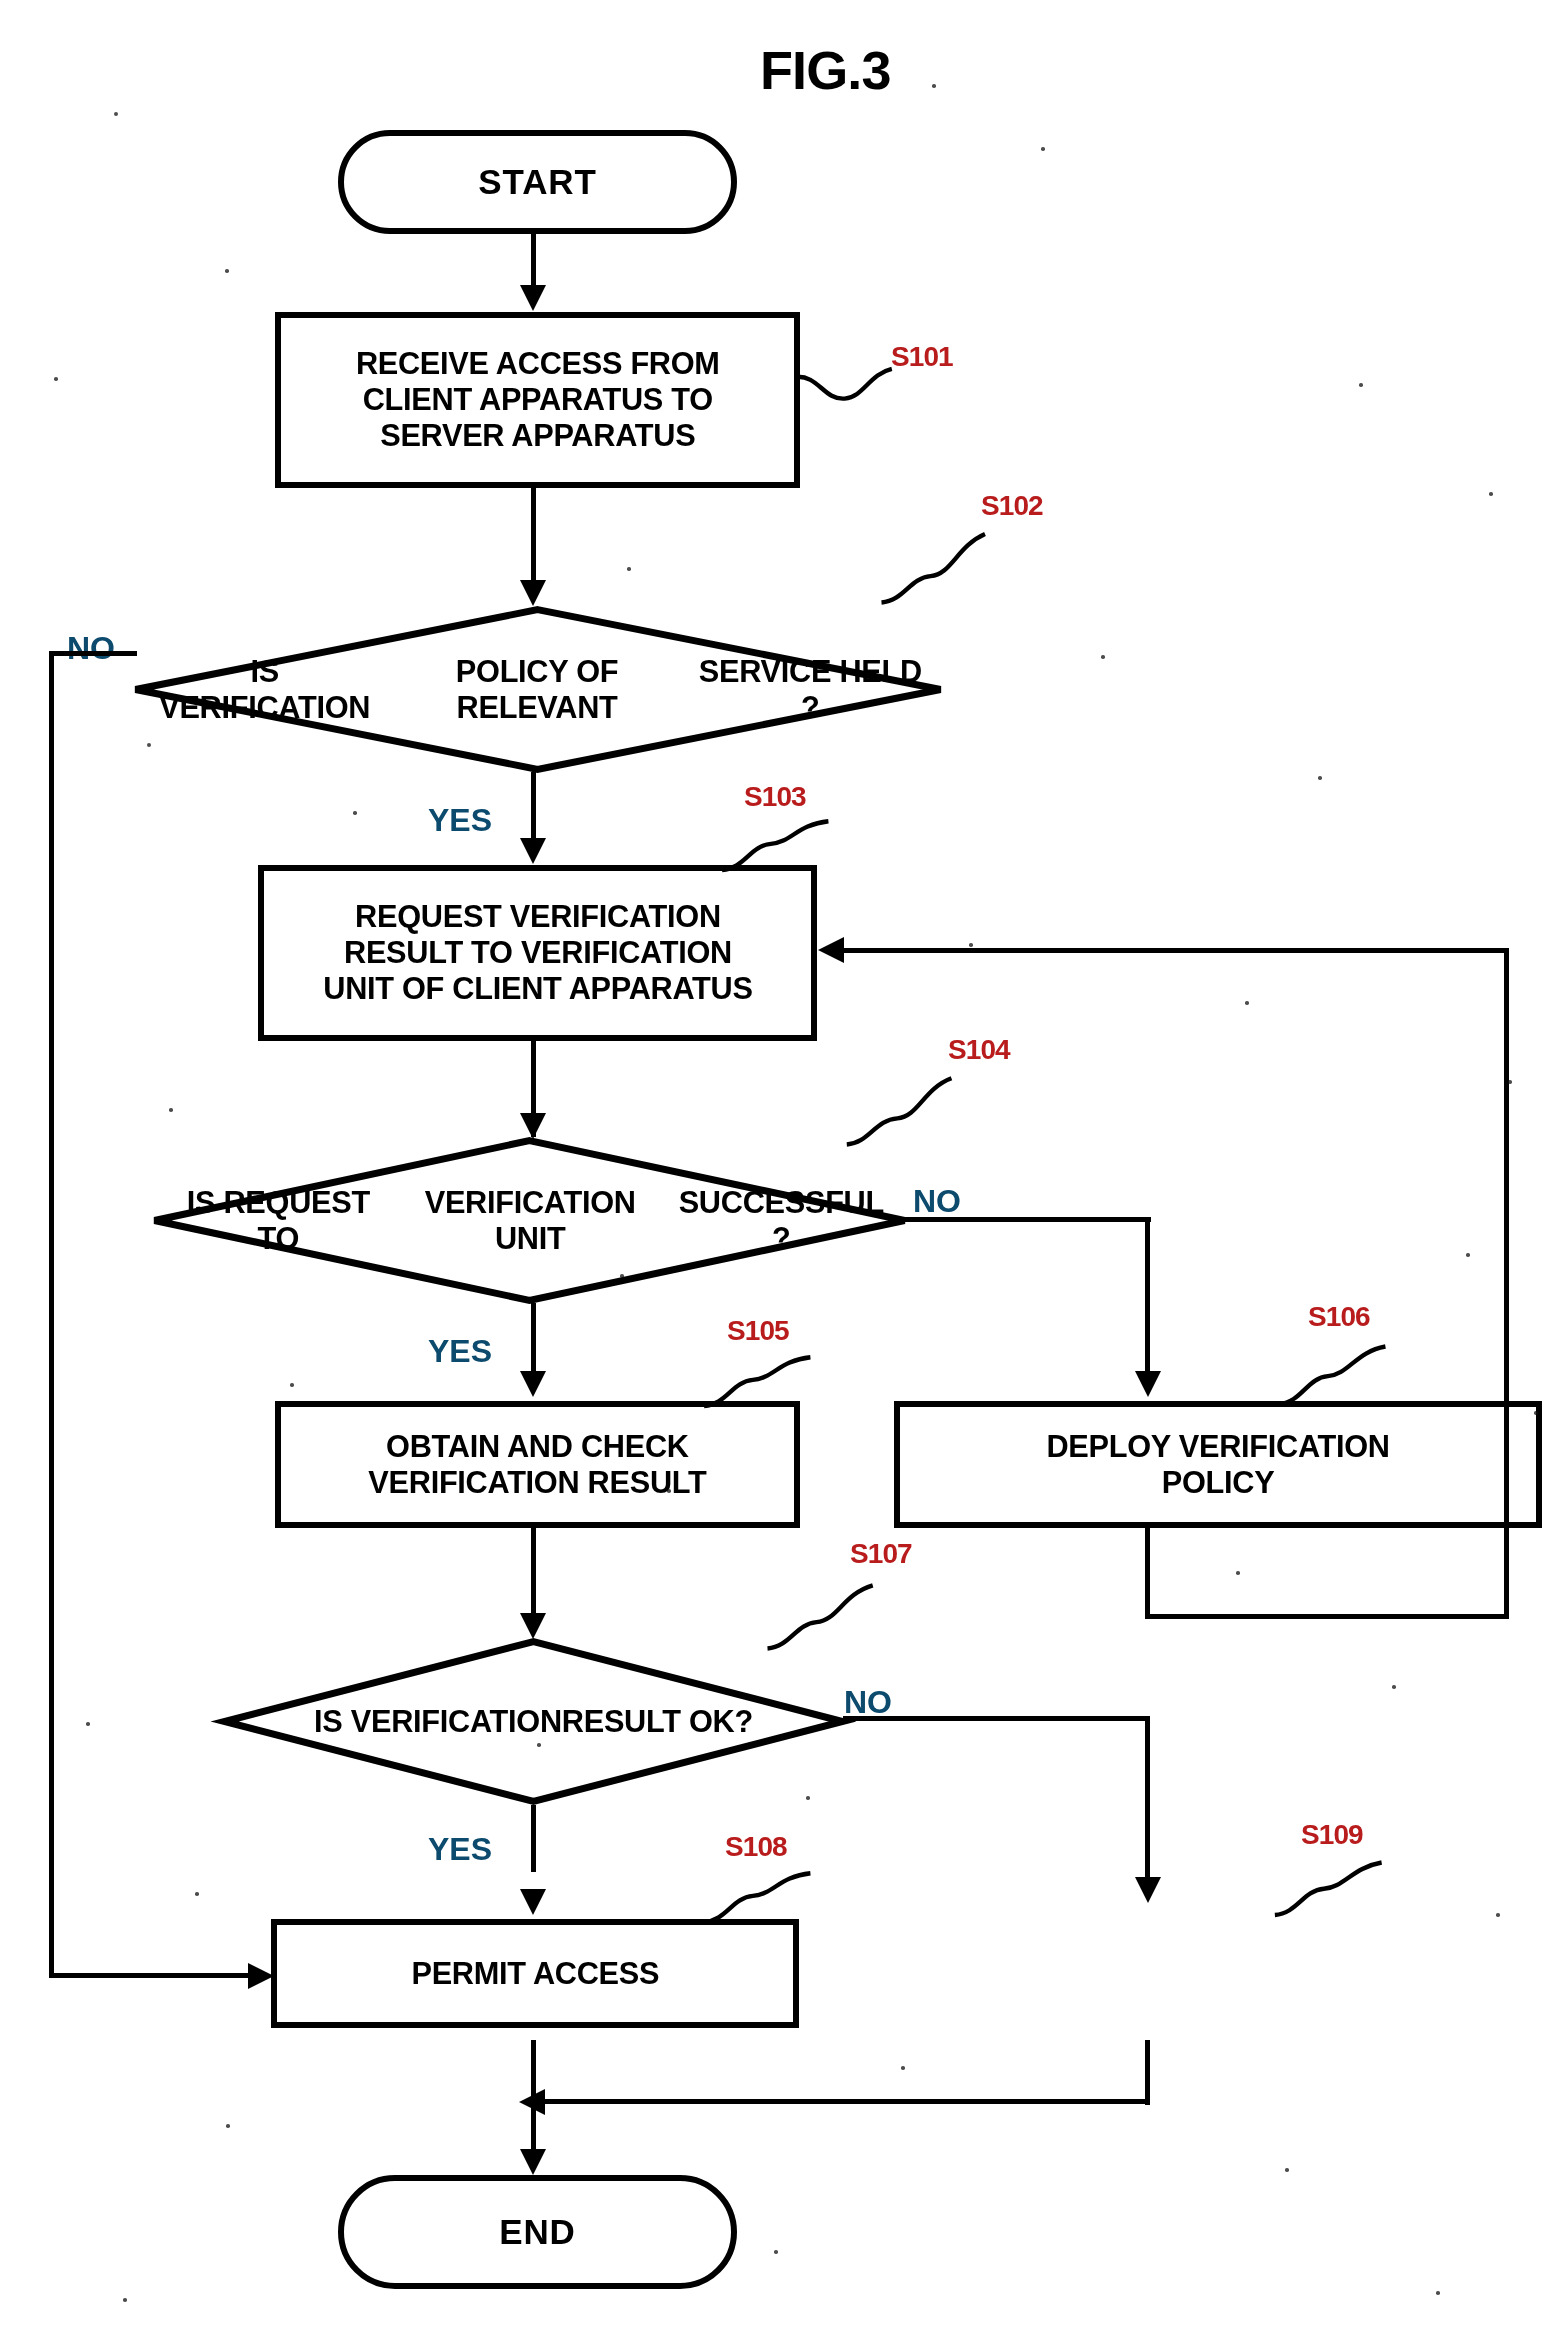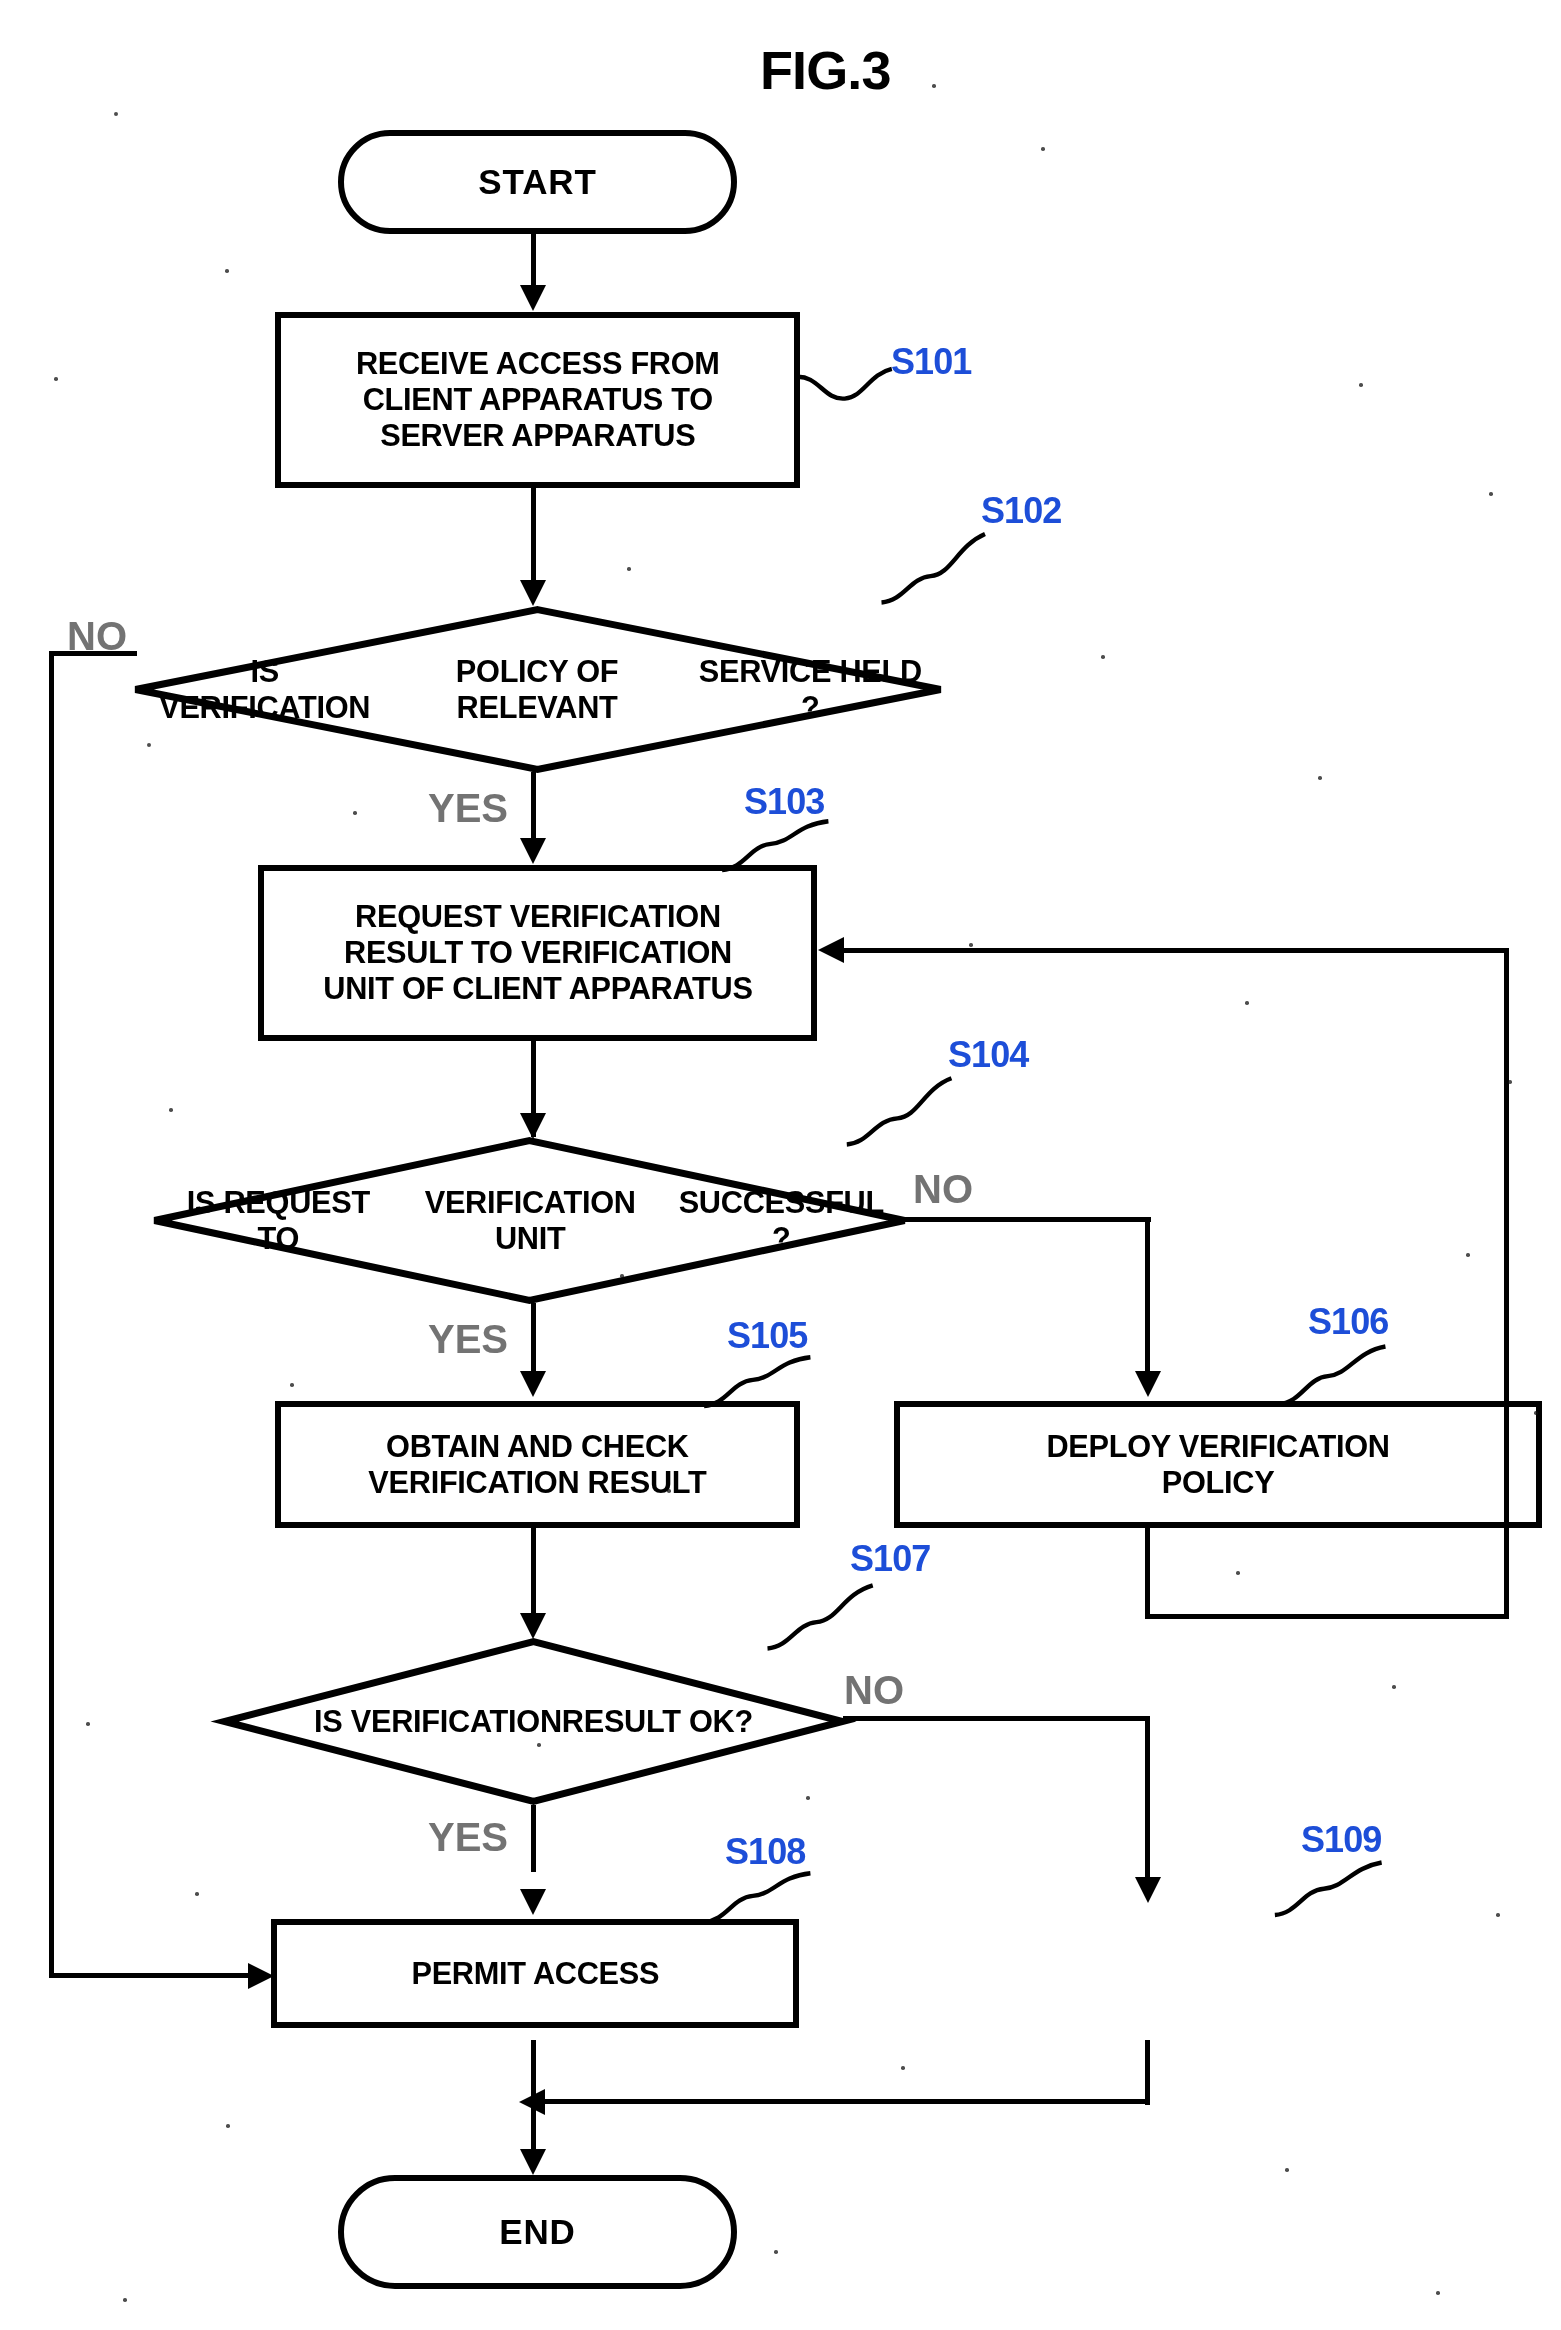--- a/index.html
+++ b/index.html
@@ -79,37 +79,38 @@
   .arrow.right{
     border-top:13px solid transparent;
     border-bottom:13px solid transparent;
     border-left:26px solid #000;
   }
 
   
   .steplabel{
     position:absolute;
     font-weight:bold;
-    font-size:36px;
+    font-size:28px;
     letter-spacing:-0.9px;
-    color:#1d4ed8;
+    color:#b91c1c;
     white-space:nowrap;
     font-family:"Liberation Sans",sans-serif;
   }
   .leader{position:absolute;overflow:visible;}
 
   
   .branchlabel{
     position:absolute;
     font-weight:bold;
-    font-size:40px;
+    font-size:32px;
     letter-spacing:0px;
-    color:#737373;
+    color:#0c4a6e;
     white-space:nowrap;
     font-family:"Liberation Sans",sans-serif;
+    margin-top:16px;
   }
 
   
   .speck{position:absolute;background:#111;border-radius:50%;opacity:.75;}
 </style>
 </head>
 <body>
 
 <div id="page">
 

